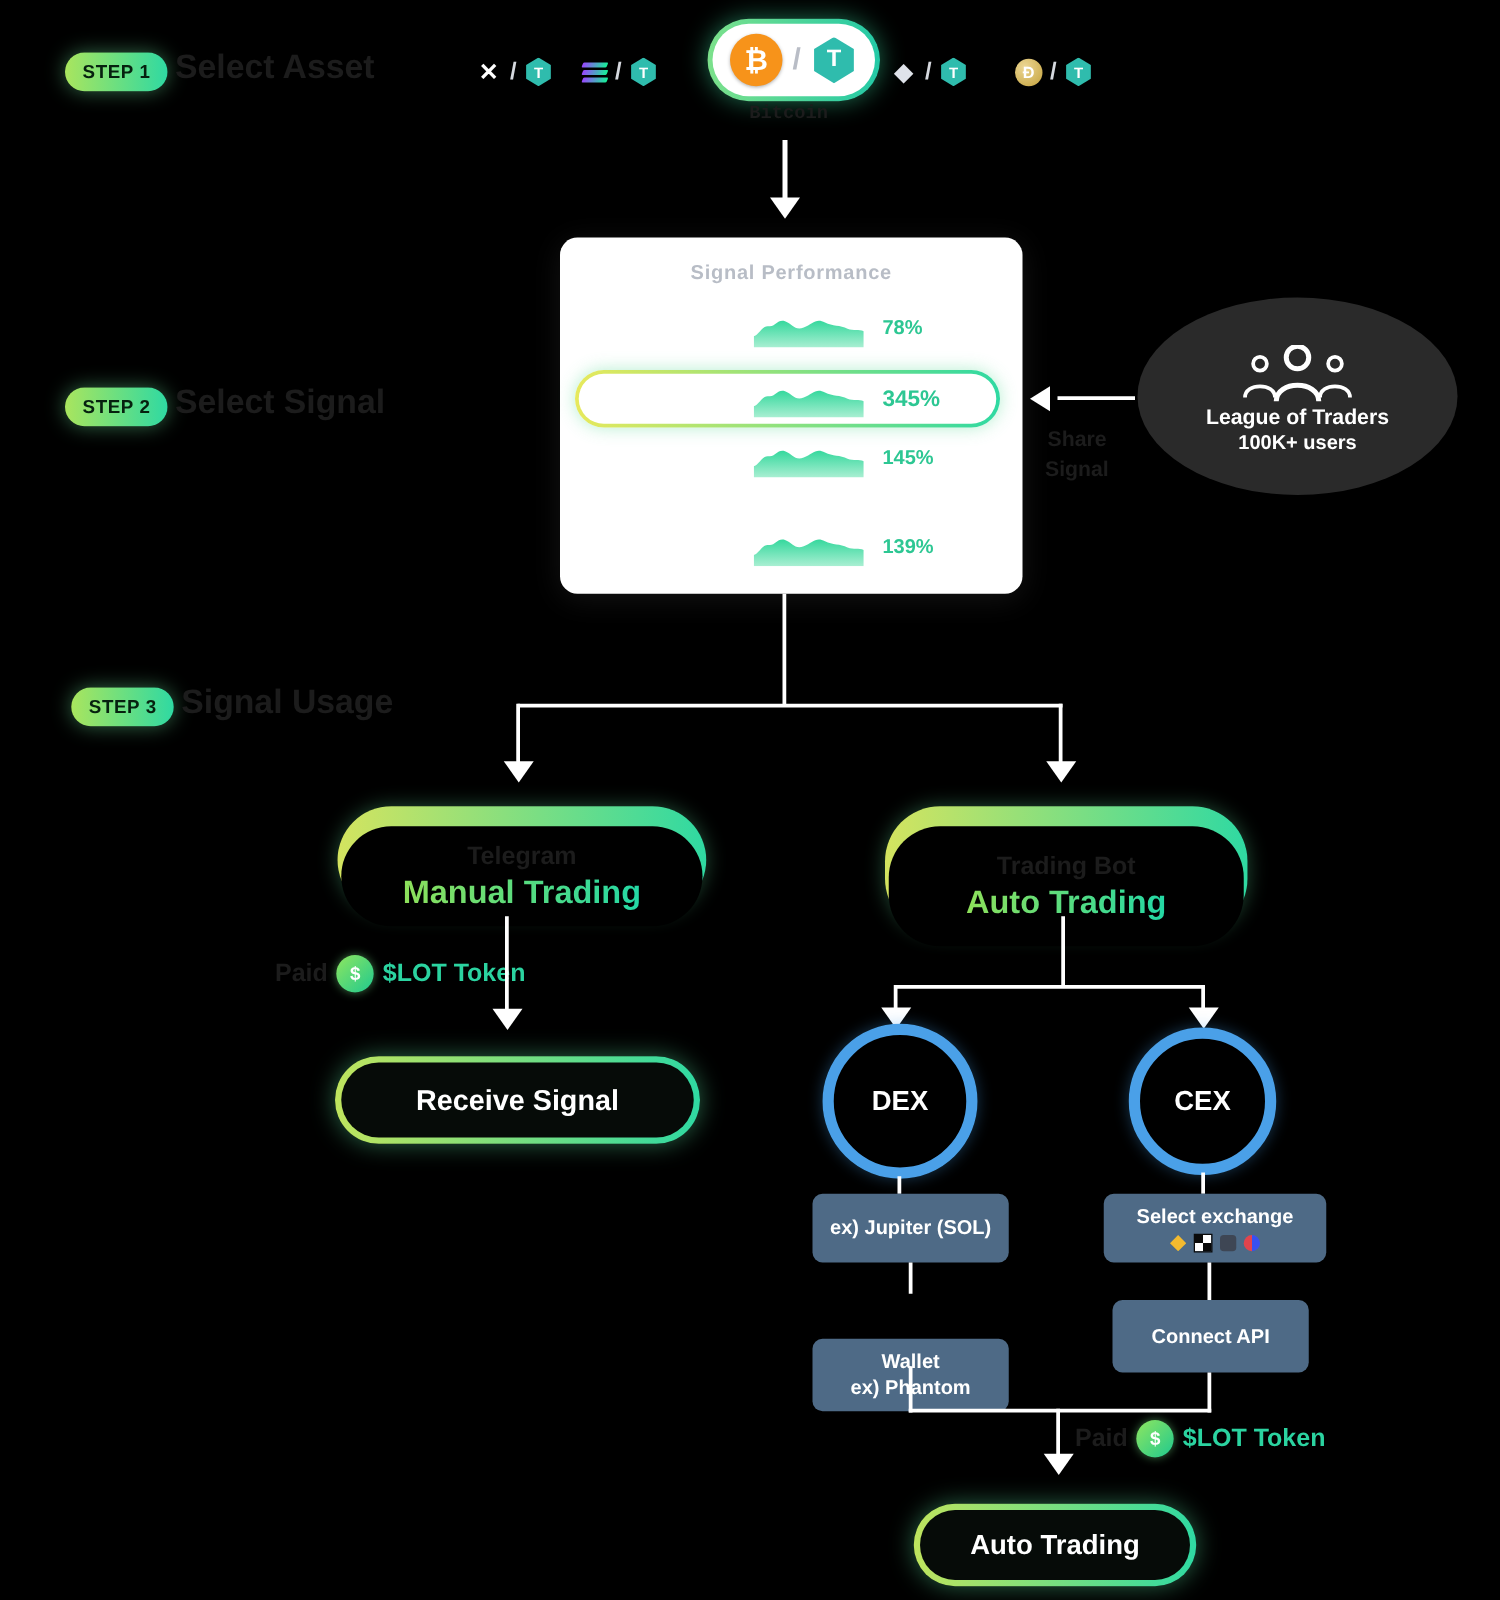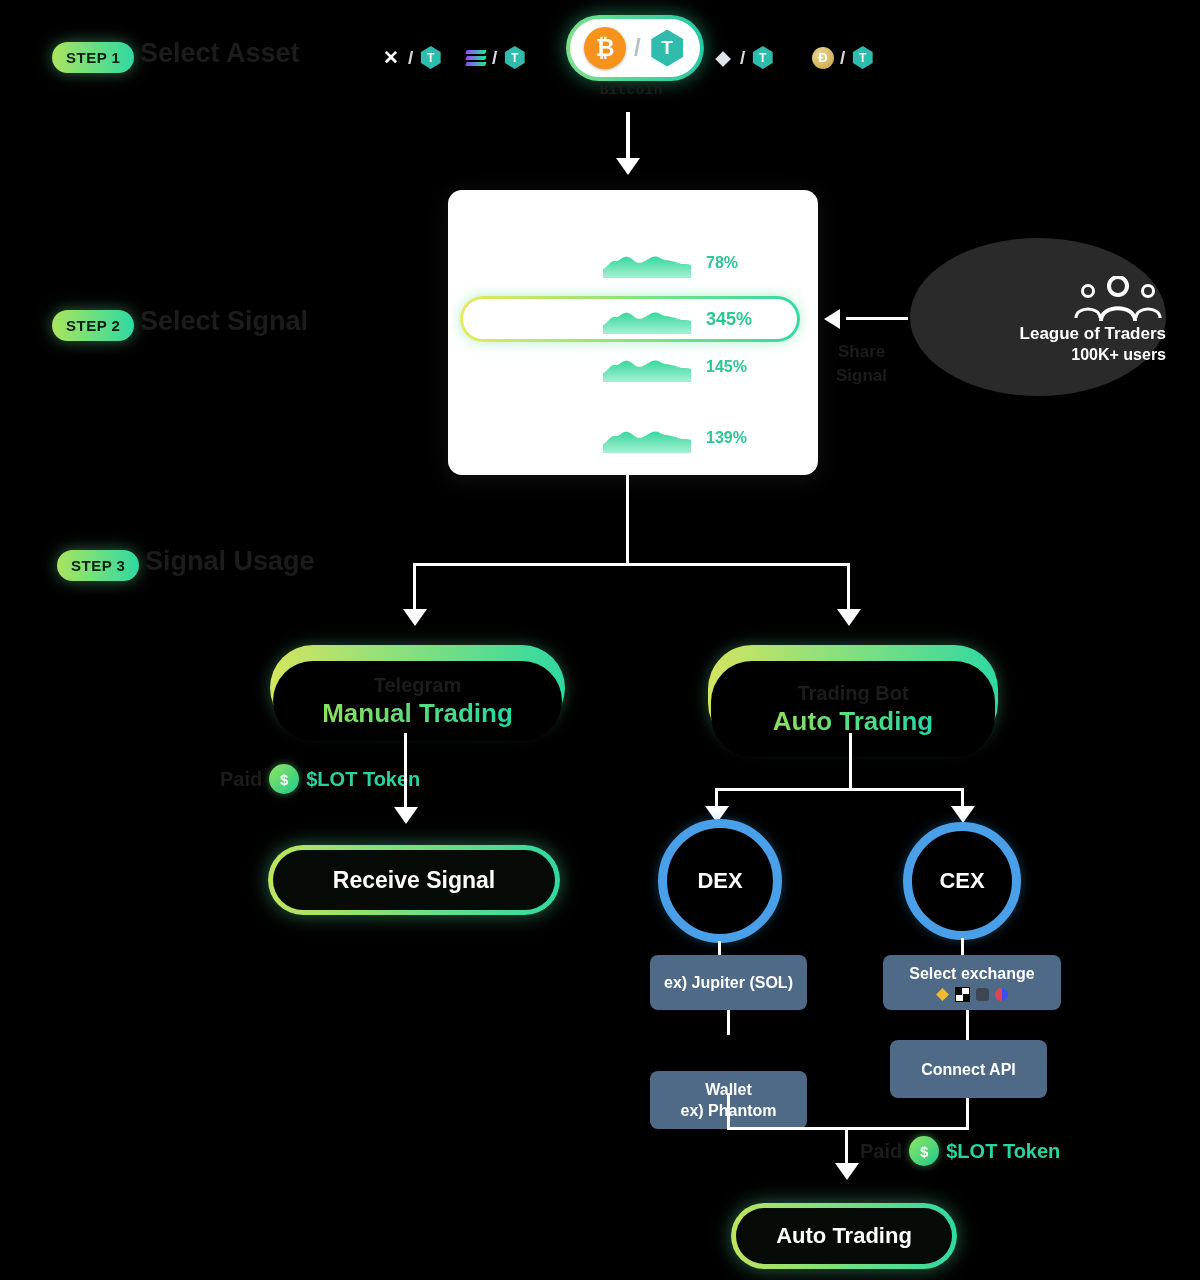--- a/index.html
+++ b/index.html
@@ -34,21 +34,21 @@
   
   .card{position:absolute;left:448px;top:190px;width:370px;height:285px;background:#fff;border-radius:14px;box-shadow:0 4px 24px rgba(255,255,255,.08);}
   .card-title{position:absolute;left:0;top:20px;width:100%;text-align:center;color:#b8bdc6;font-weight:700;font-size:16px;letter-spacing:.6px;}
   .spark{display:block;}
   .pct{color:#2dc793;font-weight:800;font-size:16px;line-height:30px;}
   .pct.big{font-size:18px;line-height:30px;}
   .hl-pill{position:absolute;left:12px;top:106px;width:340px;height:46px;border-radius:24px;padding:3px;background:linear-gradient(90deg,#e7e95c,#2fd9a2);box-shadow:0 0 14px rgba(90,220,150,.45);box-sizing:border-box;}
   .hl-inner{position:relative;background:#fff;border-radius:21px;width:100%;height:100%;}
 
   
-  .bubble{position:absolute;left:910px;top:238px;width:256px;height:158px;background:#2a2a2a;border-radius:50%;display:flex;flex-direction:column;align-items:flex-end;justify-content:center;gap:2px;padding-top:6px;box-sizing:border-box;}
+  .bubble{position:absolute;left:910px;top:238px;width:256px;height:158px;background:#2a2a2a;border-radius:50%;display:flex;flex-direction:column;align-items:center;justify-content:center;gap:2px;padding-top:6px;box-sizing:border-box;}
   .bubble-title{color:#fff;font-weight:800;font-size:17px;}
   .bubble-sub{color:#fff;font-weight:700;font-size:16px;}
 
   
   .opt-box{position:absolute;padding:3px;border-radius:44px;background:linear-gradient(90deg,#d4e45f,#2fd9a2);box-shadow:0 0 16px rgba(100,225,160,.35);}
   .opt-inner{background:#000;border-radius:41px;height:100%;display:flex;flex-direction:column;align-items:center;justify-content:center;box-sizing:border-box;margin-top:13px;}
   .opt-sub{font-size:20px;line-height:24px;}
   .grad-text{font-size:26px;font-weight:800;background:linear-gradient(90deg,#8ee05a,#23d8a5);-webkit-background-clip:text;background-clip:text;color:transparent;line-height:32px;}
 
   
@@ -122,20 +122,21 @@
   <div class="pair" style="left:812px;top:46px;">
     <span class="coin doge-coin">Ð</span>
     <span class="slash">/</span>
     <span class="usdt sm">T</span>
   </div>
 
   <div class="vline" style="left:626px;top:112px;width:4px;height:48px;"></div>
   <div class="arr-down" style="left:616px;top:158px;"></div>
 
   <div class="card">
+    <div class="card-title">Signal Performance</div>
 
     <div>
       <svg class="spark abs" style="left:155px;top:58px;" width="88" height="30" viewBox="0 0 88 30">
         <path d="M0 30 L0 21 C4 20 7 12 12 13 C17 14 19 7 25 9 C31 11 33 17 40 14 C47 11 50 6 57 10 C63 13 69 12 75 15 C80 17 84 15 88 17 L88 30 Z" fill="url(#sparkGrad)"></path>
       </svg>
       <span class="pct abs" style="left:258px;top:58px;">78%</span>
     </div>
 
     <div class="hl-pill">
       <div class="hl-inner">

